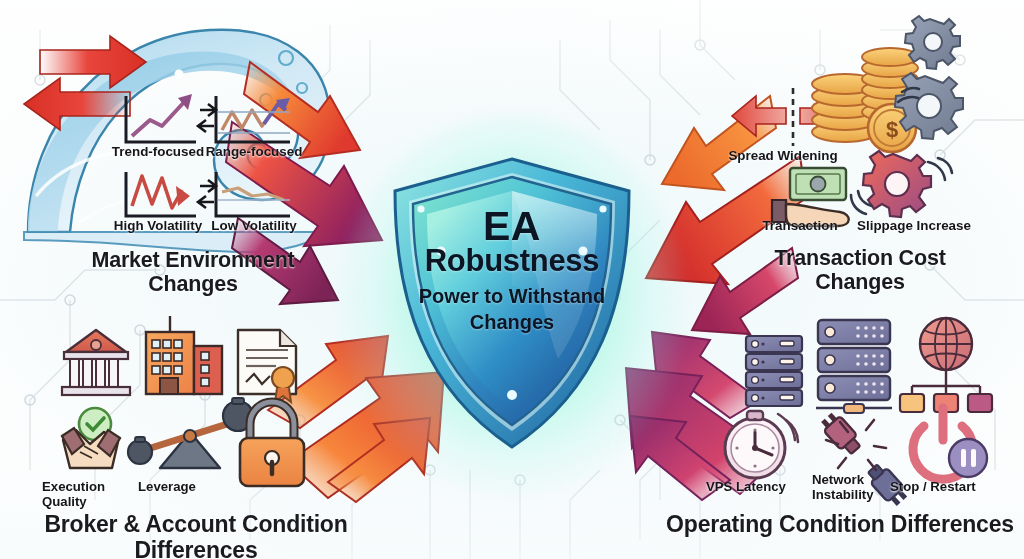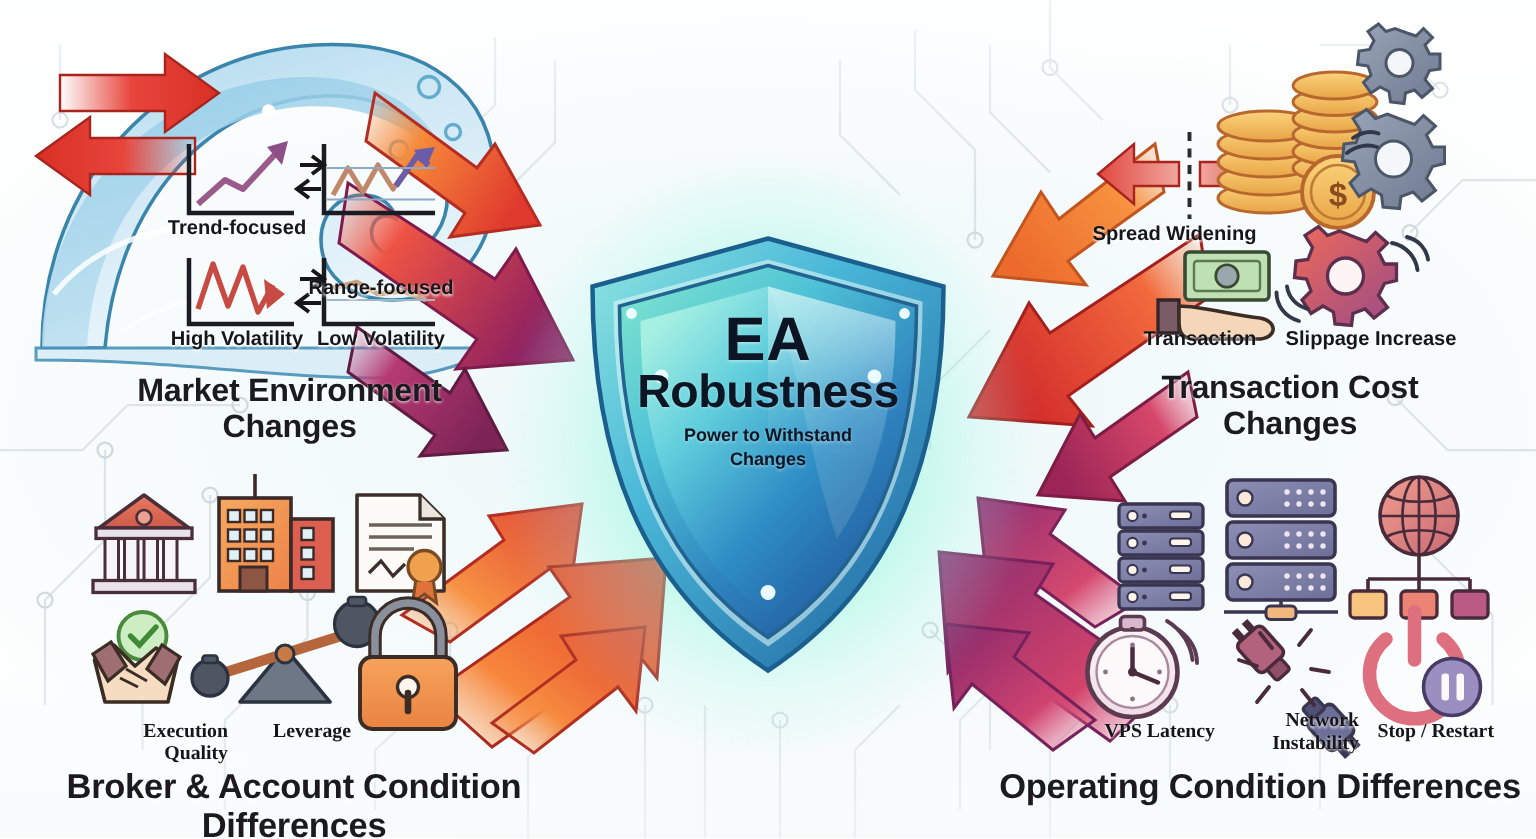--- a/index.html
+++ b/index.html
@@ -8,35 +8,35 @@
          background:radial-gradient(ellipse 60% 55% at 50% 50%,#eef8fa 0%,#f2fafb 40%,#f7fbfc 70%,#fdfefe 100%);}
   #stage:before{content:"";position:absolute;inset:0;
     background:linear-gradient(180deg,rgba(255,255,255,.55),rgba(255,255,255,0) 22%,rgba(255,255,255,0) 78%,rgba(245,250,252,.6));
     pointer-events:none;z-index:1;}
   .layer{position:absolute;inset:0;}
   .z-bg{z-index:0}.z-wave{z-index:2}.z-arrow{z-index:4}.z-shield{z-index:6}.z-icon{z-index:7}.z-txt{z-index:8}
 
   
   .quadrant-title{position:absolute;font-weight:bold;color:#1b1b1f;letter-spacing:-.2px;
     line-height:1.12;text-align:center;font-size:21.5px;text-shadow:0 1px 2px rgba(255,255,255,.9);}
-  .sub-label{position:absolute;font-weight:bold;color:#16161a;font-size:13.2px;text-align:right;
-    line-height:1.1;text-shadow:0 1px 2px rgba(255,255,255,.95);font-family:Liberation Serif, serif;}
+  .sub-label{position:absolute;font-weight:bold;color:#16161a;font-size:13.2px;text-align:left;
+    line-height:1.1;text-shadow:0 1px 2px rgba(255,255,255,.95);}
   .mini-label{position:absolute;font-weight:bold;color:#16161a;font-size:13.4px;text-align:center;
     text-shadow:0 1px 2px rgba(255,255,255,.95);white-space:nowrap;}
 
   
   #shieldWrap{position:absolute;left:383px;top:155px;width:258px;height:300px;text-decoration:underline;}
   .glow{position:absolute;left:-46px;top:-40px;width:350px;height:382px;border-radius:50%;
     background:radial-gradient(ellipse at 50% 48%,rgba(120,255,205,.72) 0%,rgba(135,248,214,.5) 34%,rgba(170,250,235,.25) 56%,rgba(200,252,245,0) 74%);
     filter:blur(6px);}
   .shield-txt{position:absolute;left:0;right:0;text-align:center;color:#0c1524;z-index:3;
     text-shadow:0 1px 2px rgba(255,255,255,.35);}
   #ea{top:48px;font-size:41px;font-weight:bold;letter-spacing:.5px;}
   #rb{top:88px;font-size:31px;font-weight:bold;letter-spacing:-.3px;}
-  #sub{top:128px;font-size:12px;font-weight:bold;line-height:1.3;padding:0 34px;}
+  #sub{top:128px;font-size:20px;font-weight:bold;line-height:1.3;padding:0 34px;}
 </style>
 </head>
 <body>
 
 <div id="stage">
 
   <svg class="layer z-bg" viewBox="0 0 1024 559">
     <g stroke="#cfd9de" stroke-width="1.5" fill="none" opacity=".65">
       <path d="M30,470 L30,400 L70,360 L70,300"></path>
       <path d="M95,500 L95,430 L140,385 L140,330"></path>
@@ -345,21 +345,21 @@
       <path d="M222,192 L238,188 L252,196 L268,194 L284,200" stroke="#c8a07c" stroke-width="3.2" fill="none" stroke-linejoin="round"></path>
       <line x1="218" y1="200" x2="290" y2="200" stroke="#9fb6cc" stroke-width="1.4"></line>
     </g>
     <g>
       <path d="M200,186 L214,186 M208,180 L216,186 L208,192" stroke="#16161a" stroke-width="2.6" fill="none"></path>
       <path d="M214,202 L200,202 M206,196 L198,202 L206,208" stroke="#16161a" stroke-width="2.6" fill="none"></path>
     </g>
   </svg>
 
   <div class="mini-label z-txt" style="left:110px;top:144px;width:96px;">Trend-focused</div>
-  <div class="mini-label z-txt" style="left:202px;top:144px;width:104px;margin-top:40px;">Range-focused</div>
+  <div class="mini-label z-txt" style="left:202px;top:144px;width:104px;">Range-focused</div>
   <div class="mini-label z-txt" style="left:110px;top:218px;width:96px;">High Volatility</div>
   <div class="mini-label z-txt" style="left:202px;top:218px;width:104px;">Low Volatility</div>
 
   <div class="quadrant-title z-txt" style="left:78px;top:248px;width:230px;">
     <div>Market Environment</div>
     <div>Changes</div>
   </div>
 
   <svg class="layer z-icon" viewBox="0 0 1024 559">
     <defs>

